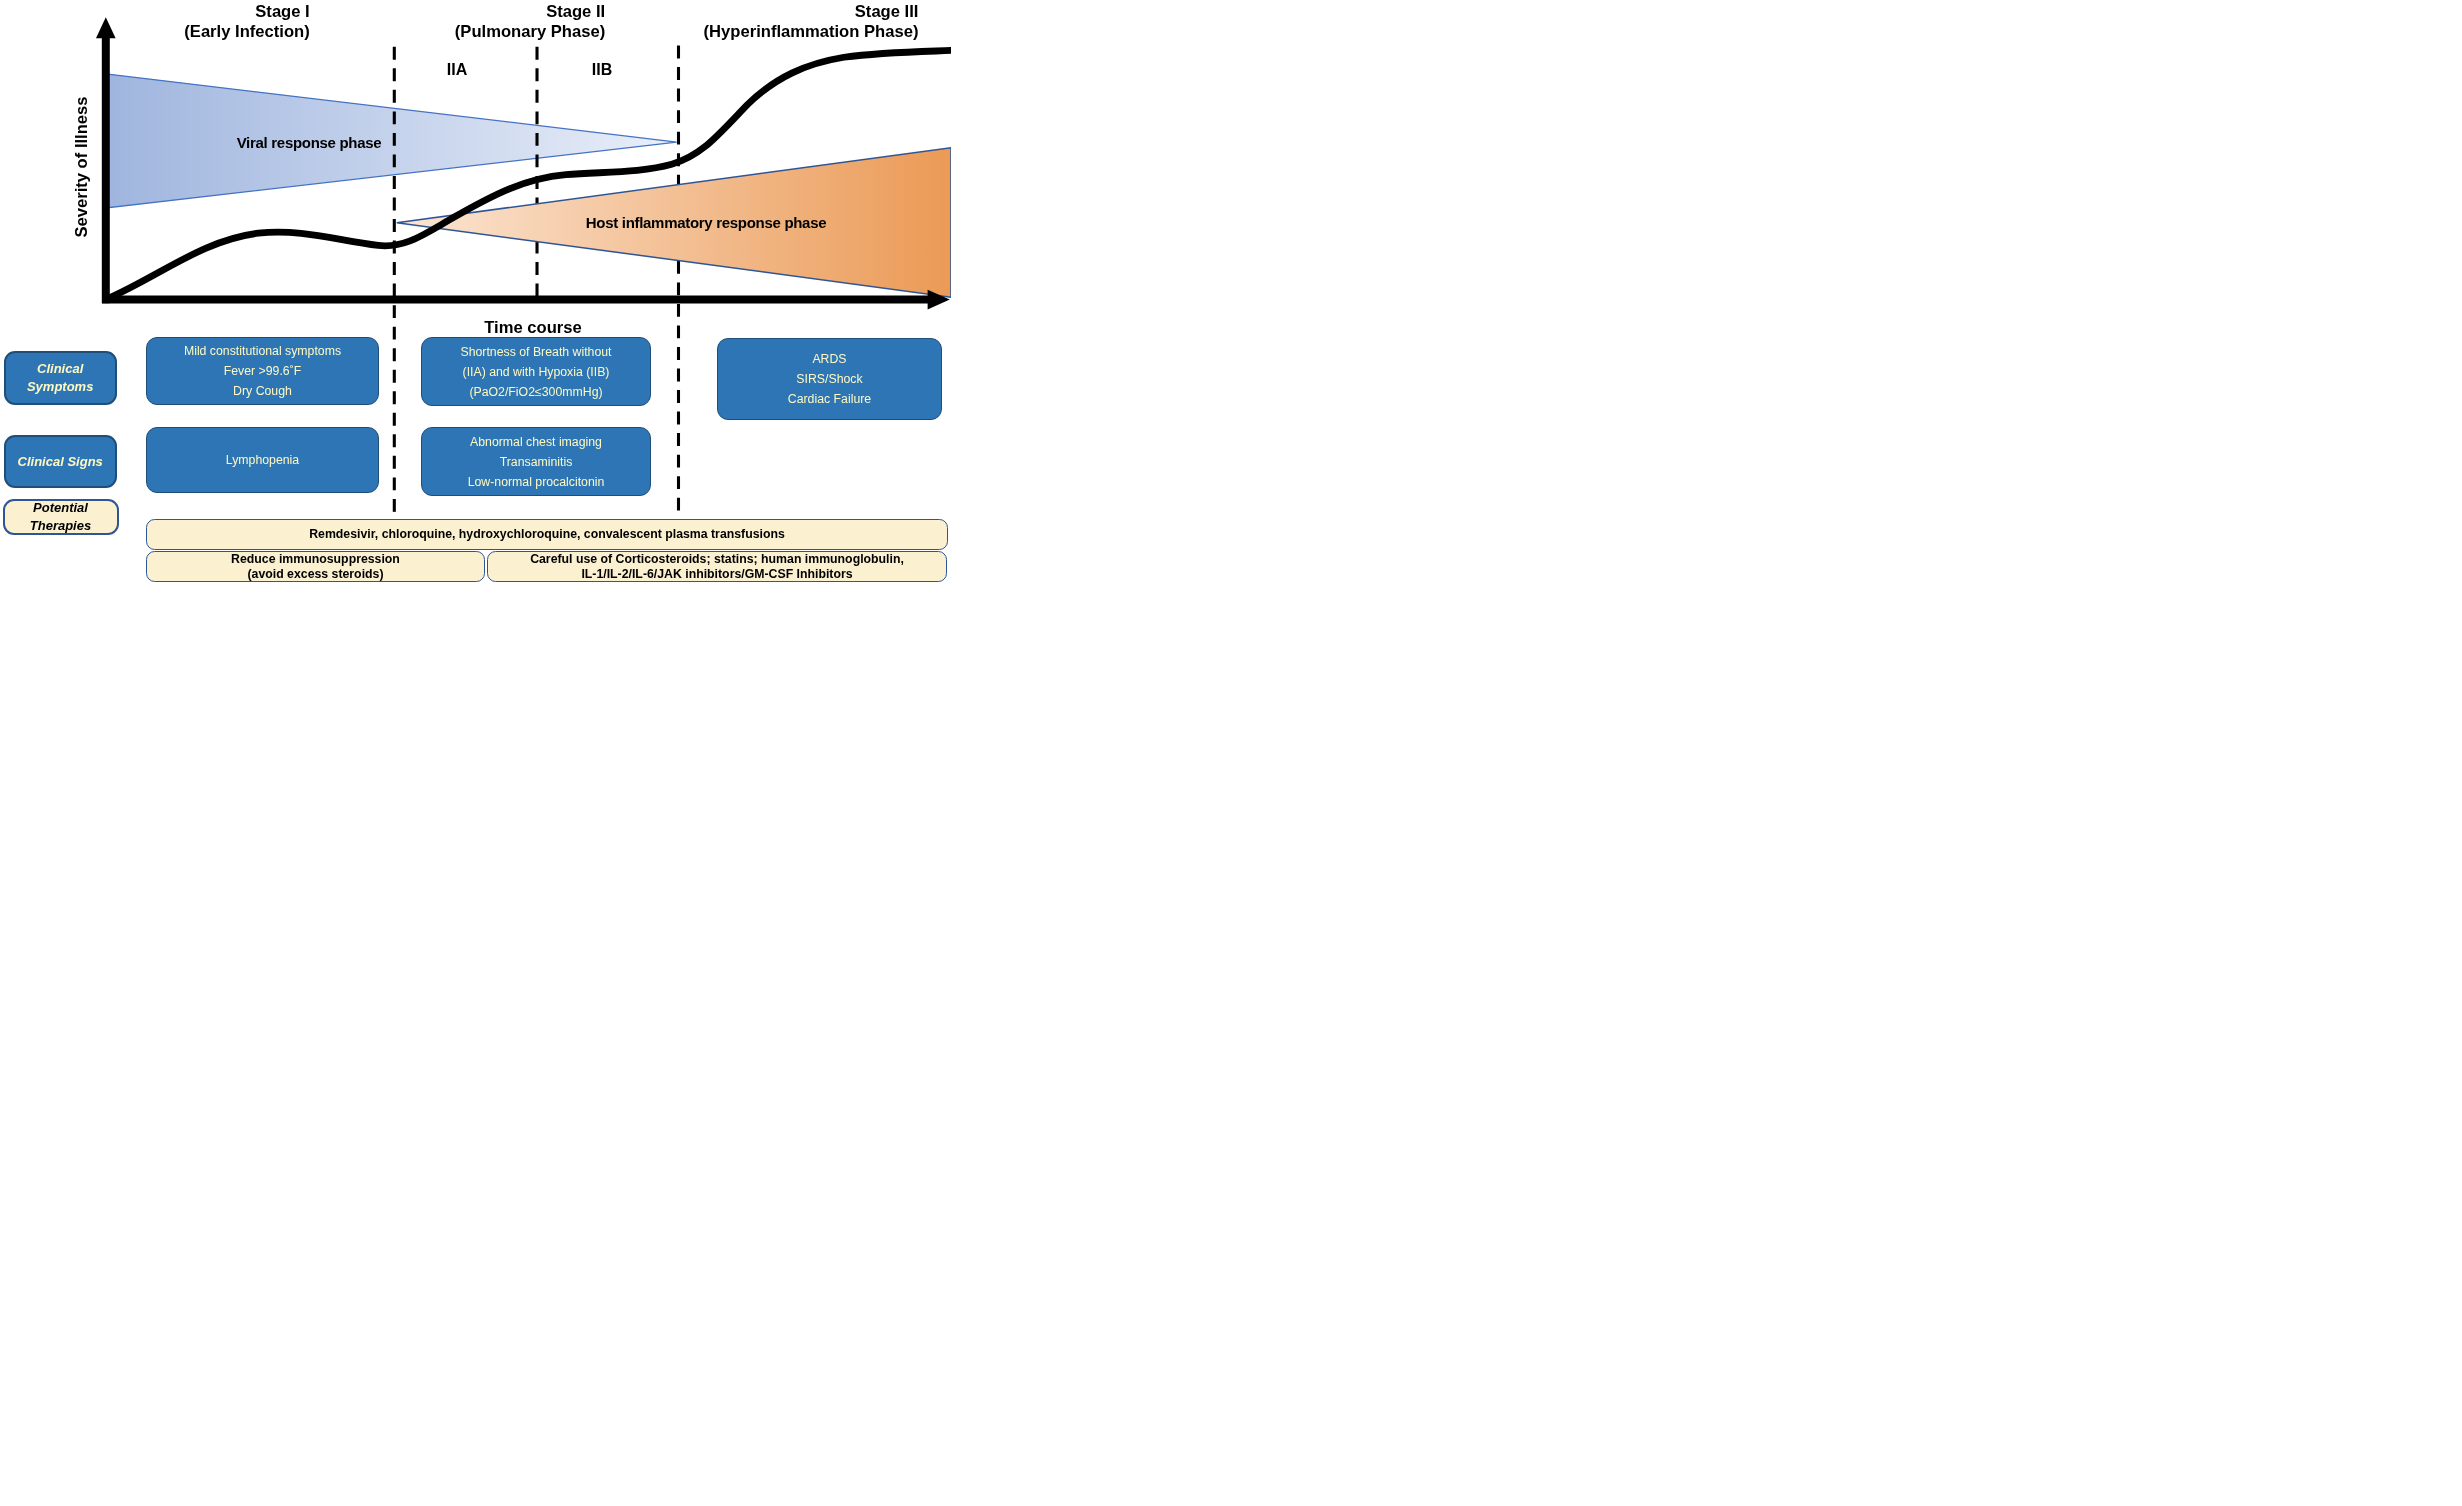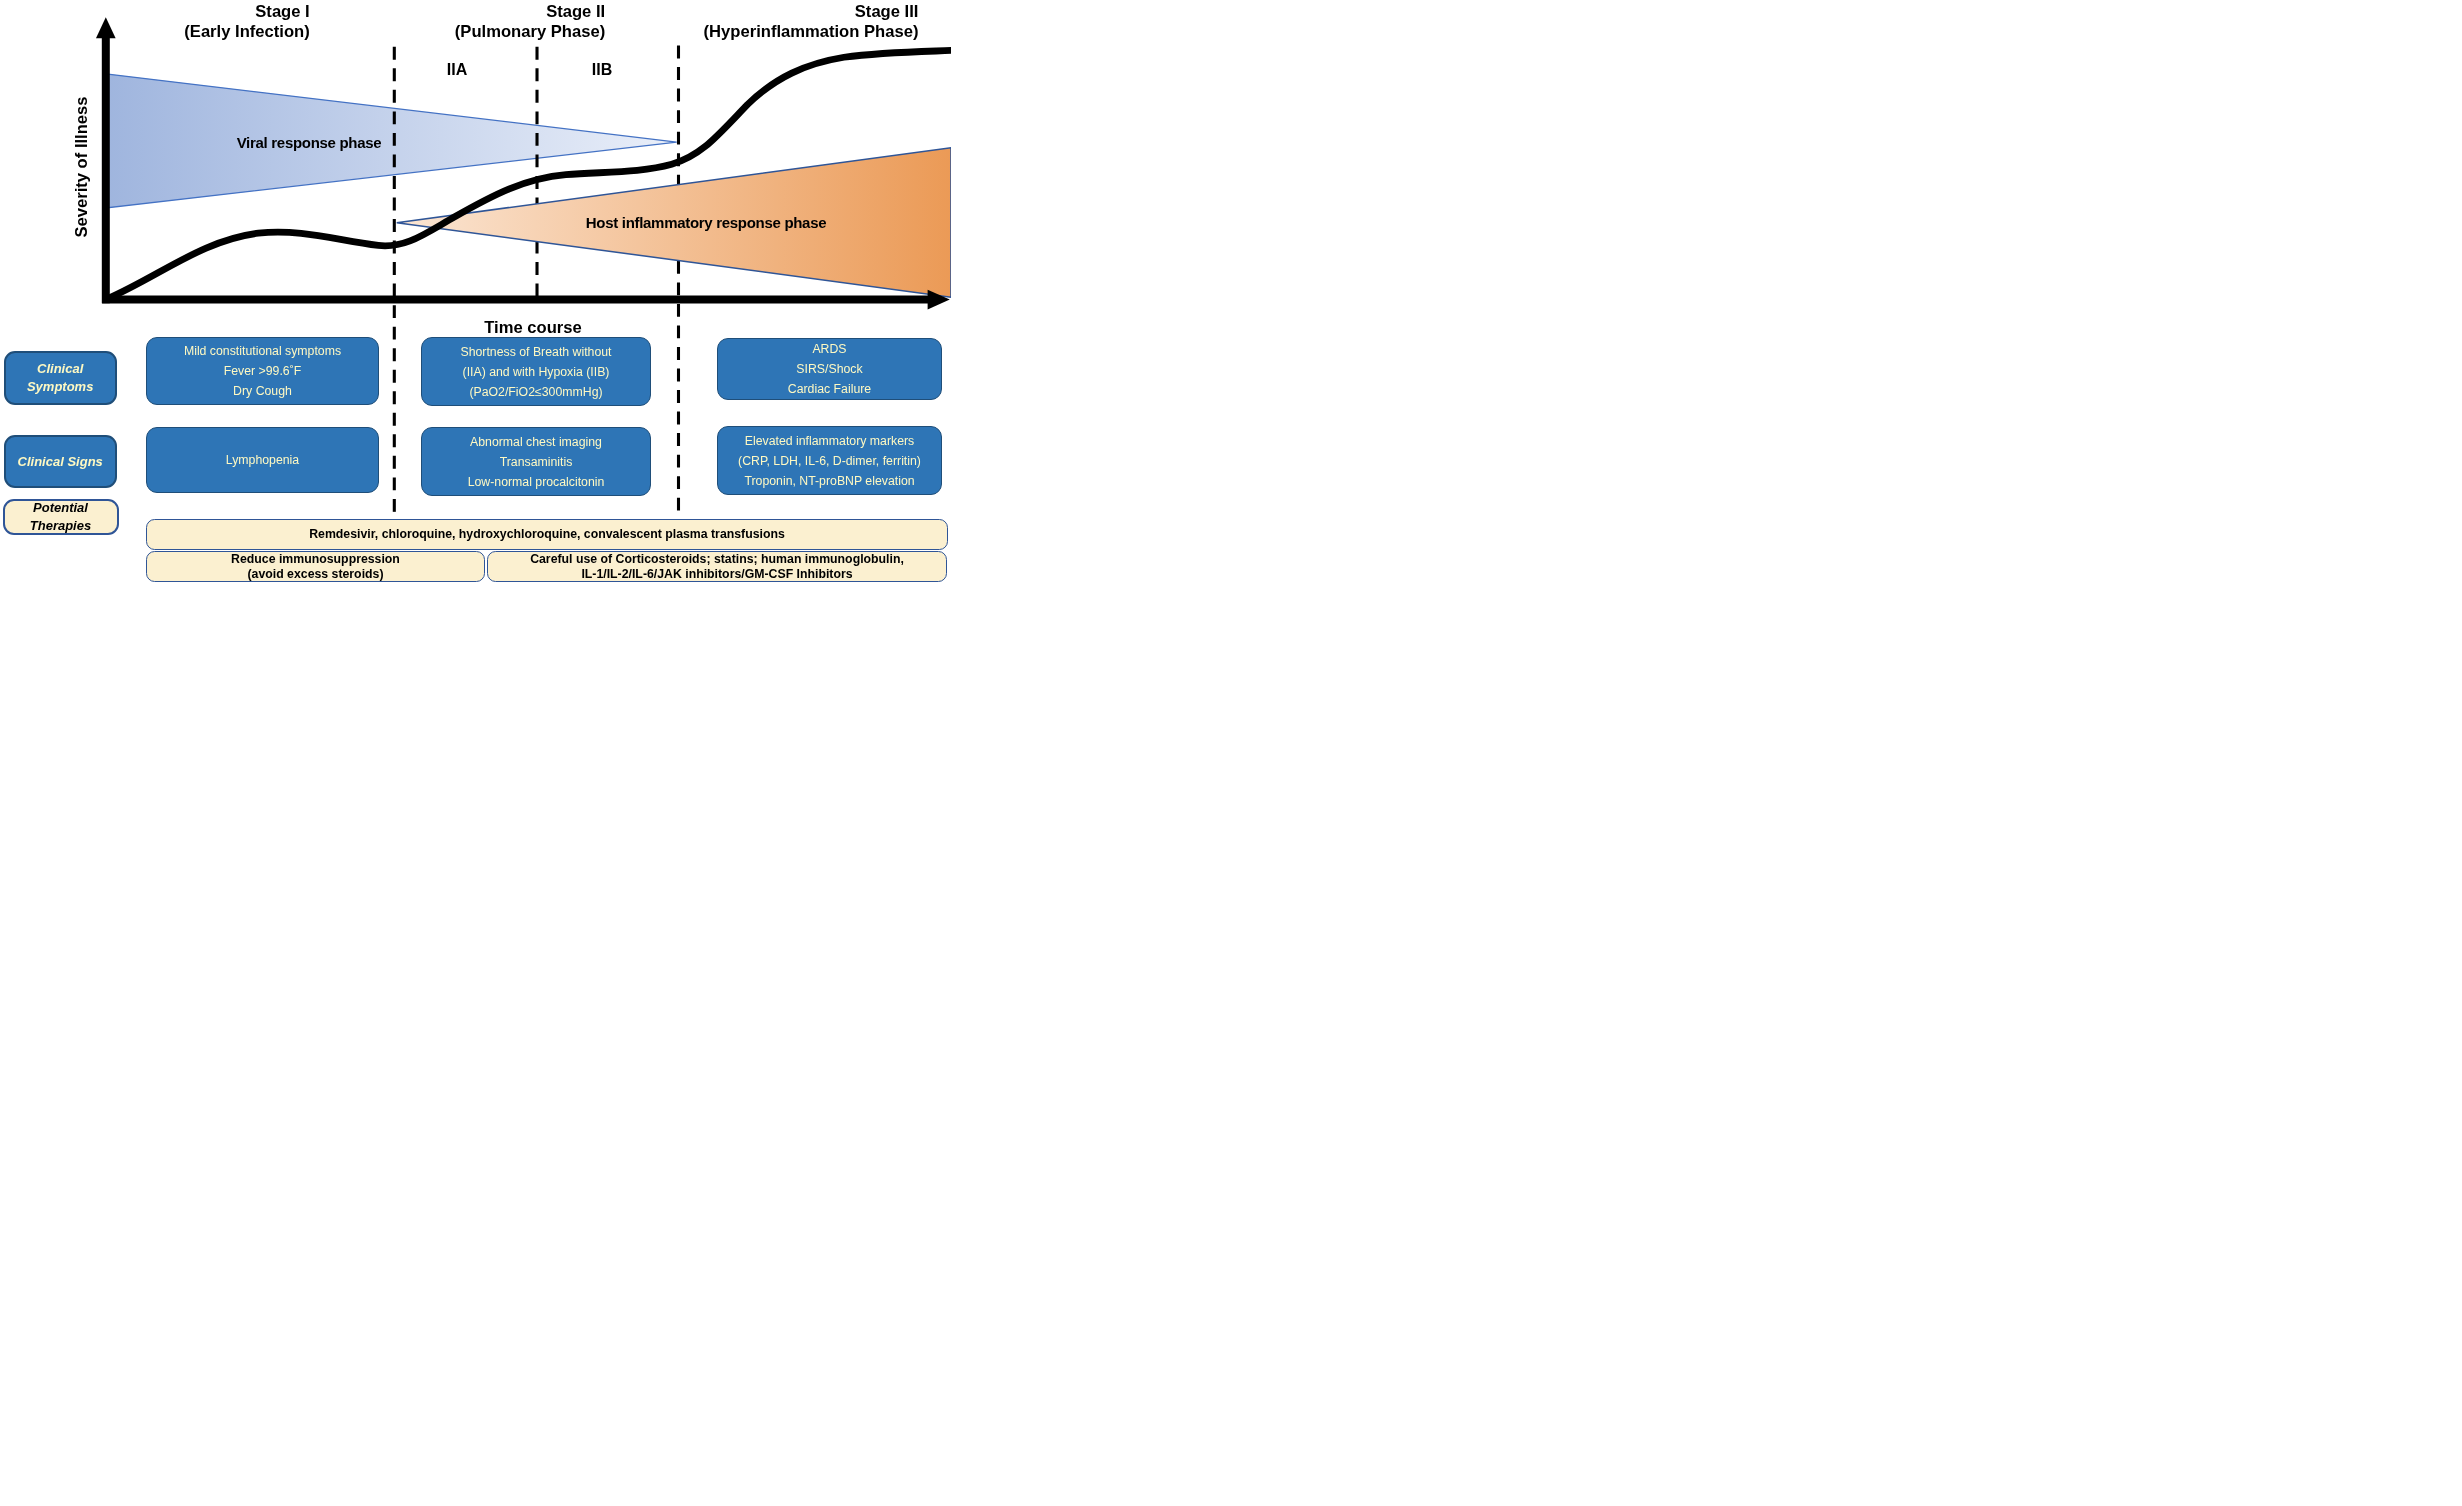--- a/index.html
+++ b/index.html
@@ -115,38 +115,33 @@
   <div class="bluebox content" style="left:146px;top:337px;width:233px;height:68px">
     <div>Mild constitutional symptoms</div>
     <div>Fever &gt;99.6˚F</div>
     <div>Dry Cough</div>
   </div>
   <div class="bluebox content" style="left:421px;top:337px;width:230px;height:69px">
     <div>Shortness of Breath without</div>
     <div>(IIA) and with Hypoxia (IIB)</div>
     <div>(PaO2/FiO2≤300mmHg)</div>
   </div>
-  <div class="bluebox content" style="left:717px;top:338px;width:225px;height:62px">
+  <div class="bluebox content" style="left:717px;top:338px;width:225px;height:82px">
     <div>ARDS</div>
     <div>SIRS/Shock</div>
     <div>Cardiac Failure</div>
   </div>
 
   <div class="bluebox content" style="left:146px;top:427px;width:233px;height:66px">
     <div>Lymphopenia</div>
   </div>
   <div class="bluebox content" style="left:421px;top:427px;width:230px;height:69px">
     <div>Abnormal chest imaging</div>
     <div>Transaminitis</div>
     <div>Low-normal procalcitonin</div>
-  </div>
-  <div class="bluebox content" style="left:717px;top:426px;width:225px;height:69px">
-    <div>Elevated inflammatory markers</div>
-    <div>(CRP, LDH, IL-6, D-dimer, ferritin)</div>
-    <div>Troponin, NT-proBNP elevation</div>
   </div>
 
   <div class="yellowbox therapy1" style="left:146px;top:519px;width:802px;height:31px">
     <div>Remdesivir, chloroquine, hydroxychloroquine, convalescent plasma transfusions</div>
   </div>
   <div class="yellowbox therapy2" style="left:146px;top:551px;width:339px;height:31px">
     <div>Reduce immunosuppression</div>
     <div>(avoid excess steroids)</div>
   </div>
   <div class="yellowbox therapy2" style="left:487px;top:551px;width:460px;height:31px">

